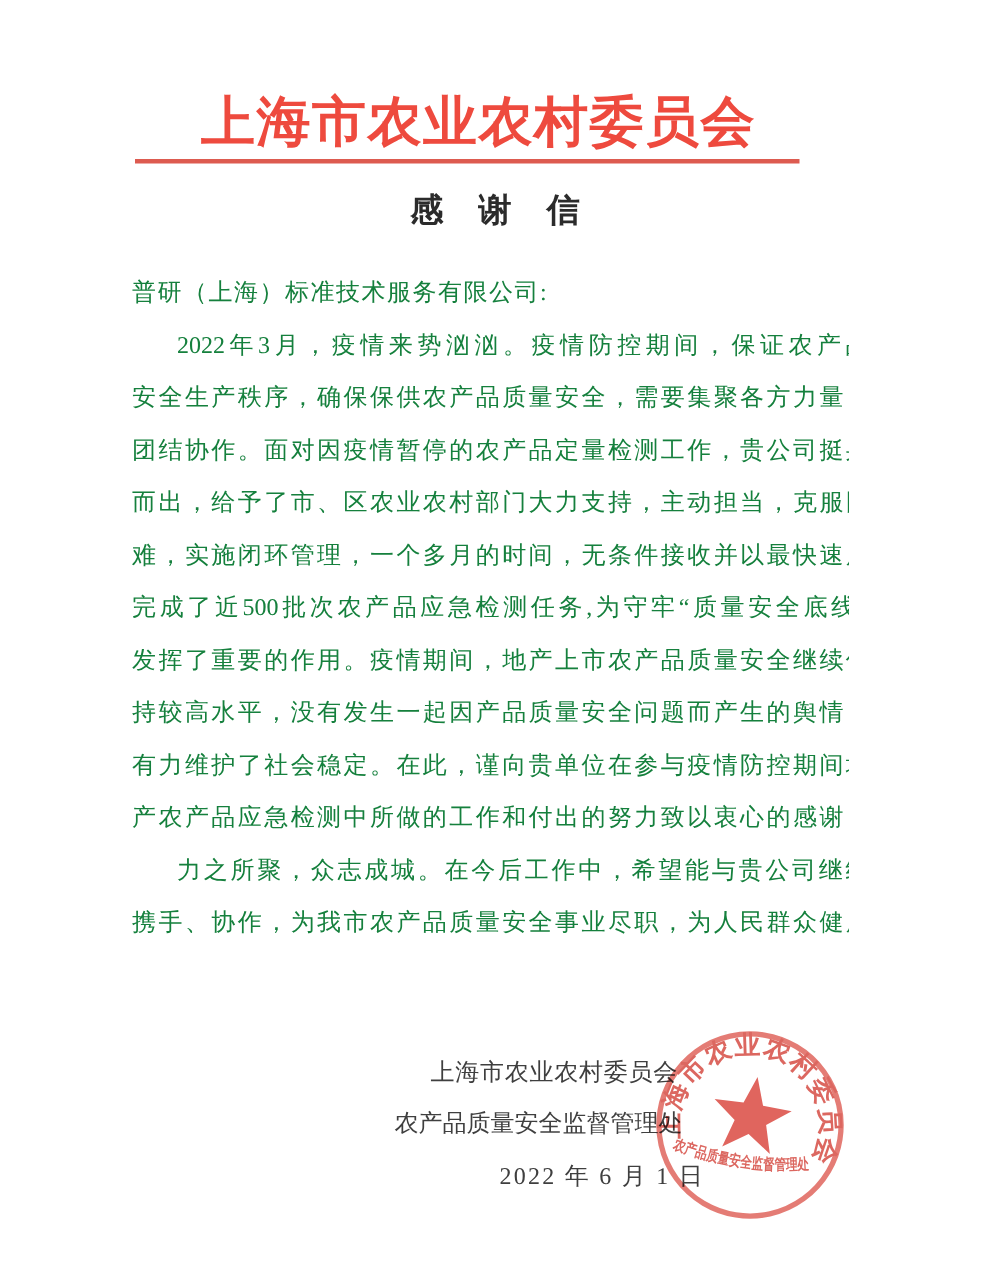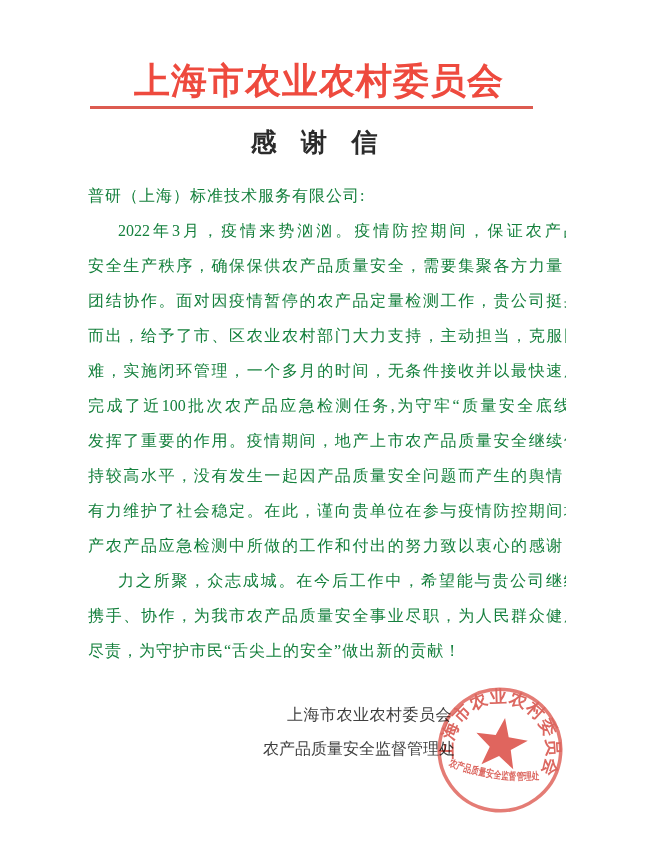--- a/index.html
+++ b/index.html
@@ -18,23 +18,23 @@
     color:#ee4a3e;
     letter-spacing:1px;
   }
   .head-rule{
     position:absolute;top:106px;left:90px;width:443px;height:3px;
     background:#dd5b50;
   }
   .doc-title{
     position:absolute;top:125px;left:0;width:632px;
     text-align:center;
-    font-size:26px;font-weight:bold;
+    font-size:22px;font-weight:bold;
     color:#2b2b2b;
-    word-spacing:10px;letter-spacing:4px;
+    word-spacing:10px;letter-spacing:4px;padding-left:16px;
   }
   .body-block{
     position:absolute;top:178px;left:88px;width:492px;
     color:#15803d;font-size:16px;
   }
   .line{height:35px;line-height:35px;white-space:nowrap;}
   .line.j{display:flex;justify-content:space-between;align-items:flex-end;line-height:35px;}
   .line.indent{padding-left:30px;}
   .line.plain{letter-spacing:1px;}
   .sig{
@@ -213,21 +213,21 @@
         <span>最</span>
         <span>快</span>
         <span>速</span>
         <span>度</span>
       </div>
     <div class="line j">
         <span>完</span>
         <span>成</span>
         <span>了</span>
         <span>近</span>
-        <span>100</span>
+        <span>500</span>
         <span>批</span>
         <span>次</span>
         <span>农</span>
         <span>产</span>
         <span>品</span>
         <span>应</span>
         <span>急</span>
         <span>检</span>
         <span>测</span>
         <span>任</span>
@@ -416,25 +416,25 @@
         <span>职</span>
         <span>，</span>
         <span>为</span>
         <span>人</span>
         <span>民</span>
         <span>群</span>
         <span>众</span>
         <span>健</span>
         <span>康</span>
       </div>
-    <div class="line plain">尽责，为守护市民“舌尖上的安全”做出新的贡献！</div>
   </div>
 
   <div class="sig sig1">上海市农业农村委员会</div>
   <div class="sig sig2">农产品质量安全监督管理处</div>
+  <div class="sig sig-date">2022 年 6 月 1 日</div>
 
   <svg class="stamp" viewBox="0 0 170 170" xmlns="http://www.w3.org/2000/svg">
     <defs>
       <path id="ringArc" d="M 40.8 101.1 A 47 47 0 1 1 129.2 101.1" fill="none"></path>
       <path id="innerArc" d="M 37 108 Q 85 119 133 106" fill="none"></path>
     </defs>
     <circle cx="85" cy="85" r="60" fill="none" stroke="#e16a62" stroke-width="3.5"></circle>
     <polygon points="85,53 91.5,71.1 110.7,71.7 95.5,83.4 100.9,101.8 85,91 69.1,101.8 74.5,83.4 59.3,71.7 78.5,71.1" fill="#dc4f47"></polygon>
     <text font-size="17" font-weight="600" fill="#d7524a">
       <textPath href="#ringArc" textLength="180" lengthAdjust="spacing">上海市农业农村委员会</textPath>

